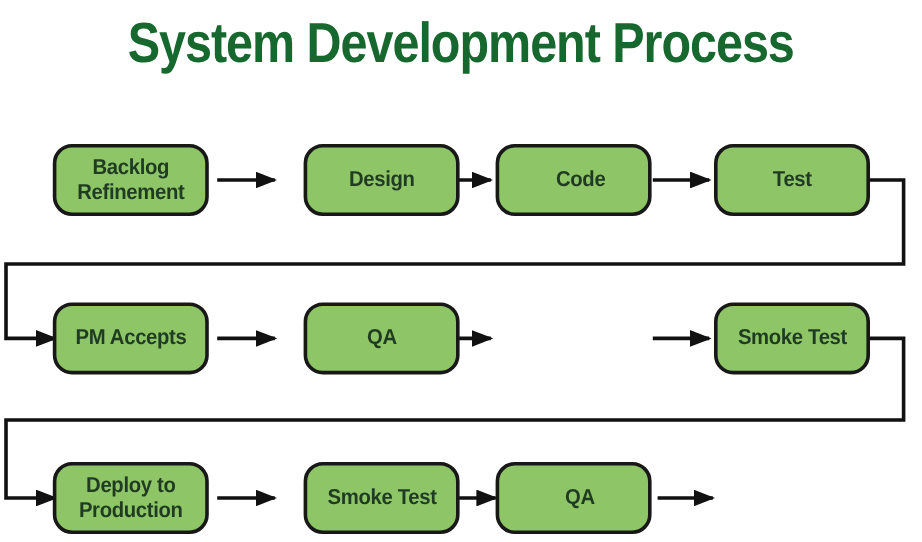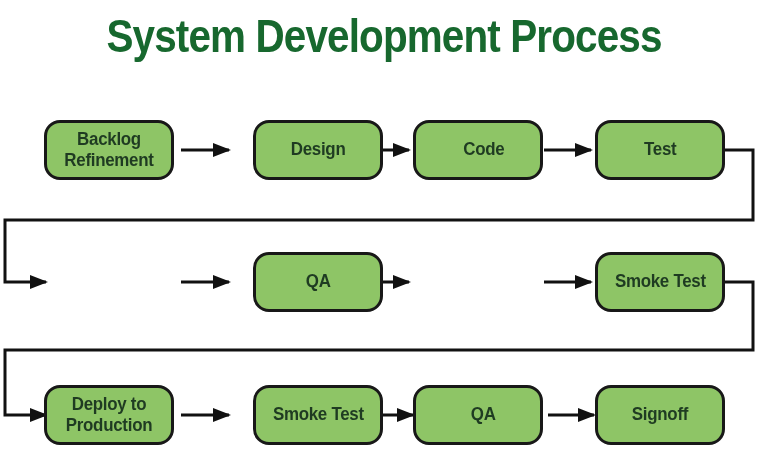--- a/index.html
+++ b/index.html
@@ -107,33 +107,33 @@
   <div class="flow-box col2 row1">
     <span class="box-label">Design</span>
   </div>
   <div class="flow-box col3 row1">
     <span class="box-label">Code</span>
   </div>
   <div class="flow-box col4 row1">
     <span class="box-label">Test</span>
   </div>
 
+  <div class="flow-box col1 row2">
+    <span class="box-label">PM Accepts</span>
+  </div>
   <div class="flow-box col2 row2">
     <span class="box-label">QA</span>
   </div>
   <div class="flow-box col4 row2">
     <span class="box-label">Smoke Test</span>
   </div>
 
   <div class="flow-box col1 row3">
     <span class="box-label">Deploy to Production</span>
   </div>
   <div class="flow-box col2 row3">
     <span class="box-label">Smoke Test</span>
   </div>
   <div class="flow-box col3 row3">
     <span class="box-label">QA</span>
   </div>
-  <div class="flow-box col4 row3">
-    <span class="box-label">Signoff</span>
-  </div>
 
 </div>
 
 </body></html>

